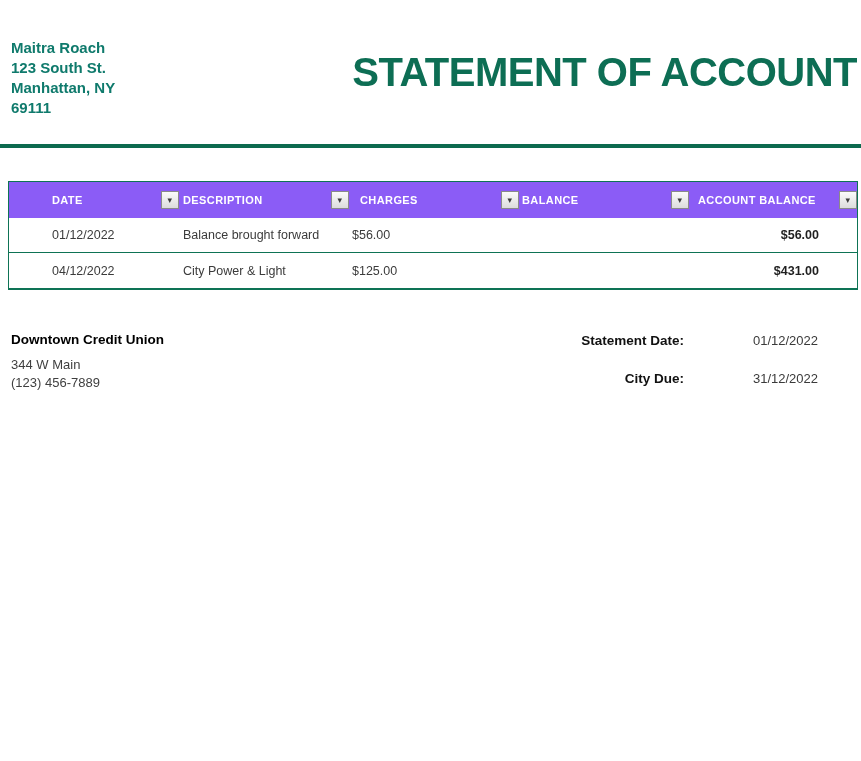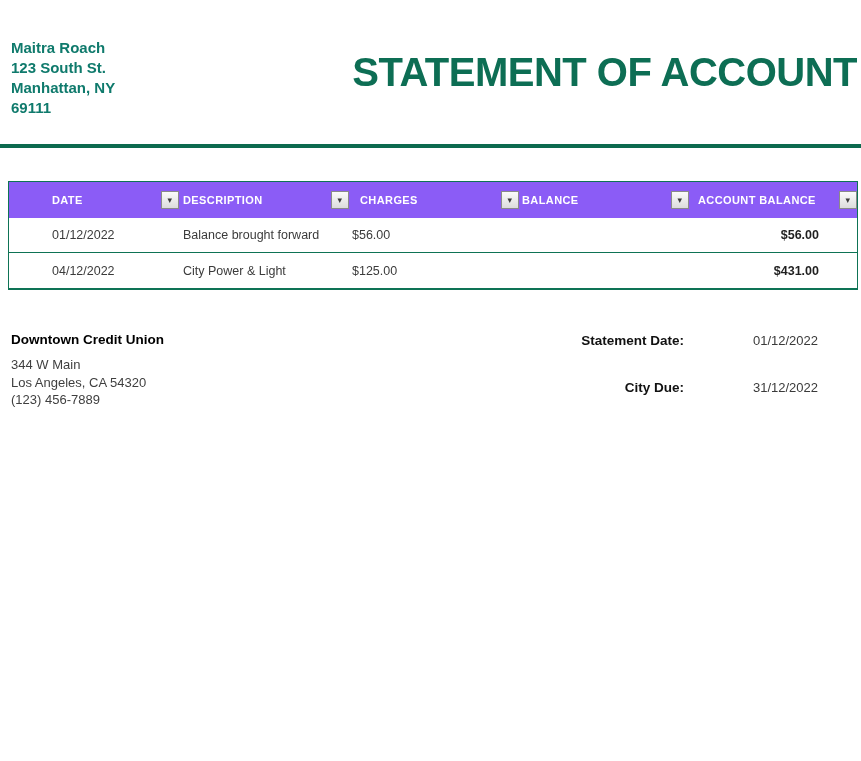--- a/index.html
+++ b/index.html
@@ -218,21 +218,20 @@
       <div class="td c-credits"></div>
       <div class="td c-balance">$431.00</div>
     </div>
   </div>
 
   <div class="footer">
     <div class="issuer-block">
       <div class="issuer-name">Downtown Credit Union</div>
       <div class="issuer-address">
         <div>344 W Main</div>
-        <div>Los Angeles, CA 54320</div>
         <div>(123) 456-7889</div>
       </div>
     </div>
     <div class="summary">
       <div class="summary-label">Statement Date:</div>
       <div class="summary-value">01/12/2022</div>
       <div class="summary-label">City Due:</div>
       <div class="summary-value">31/12/2022</div>
     </div>
   </div>

